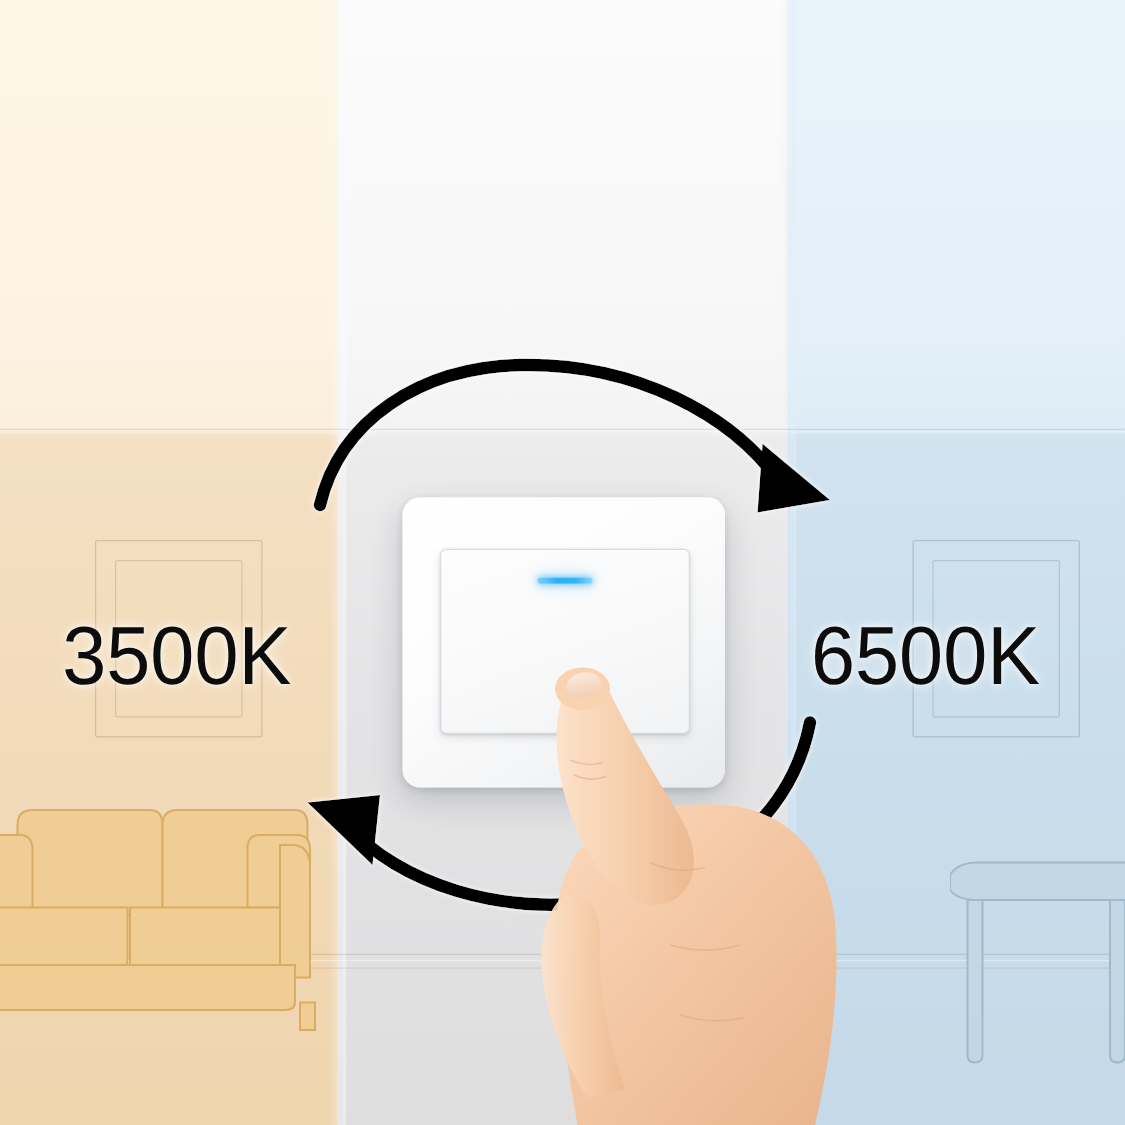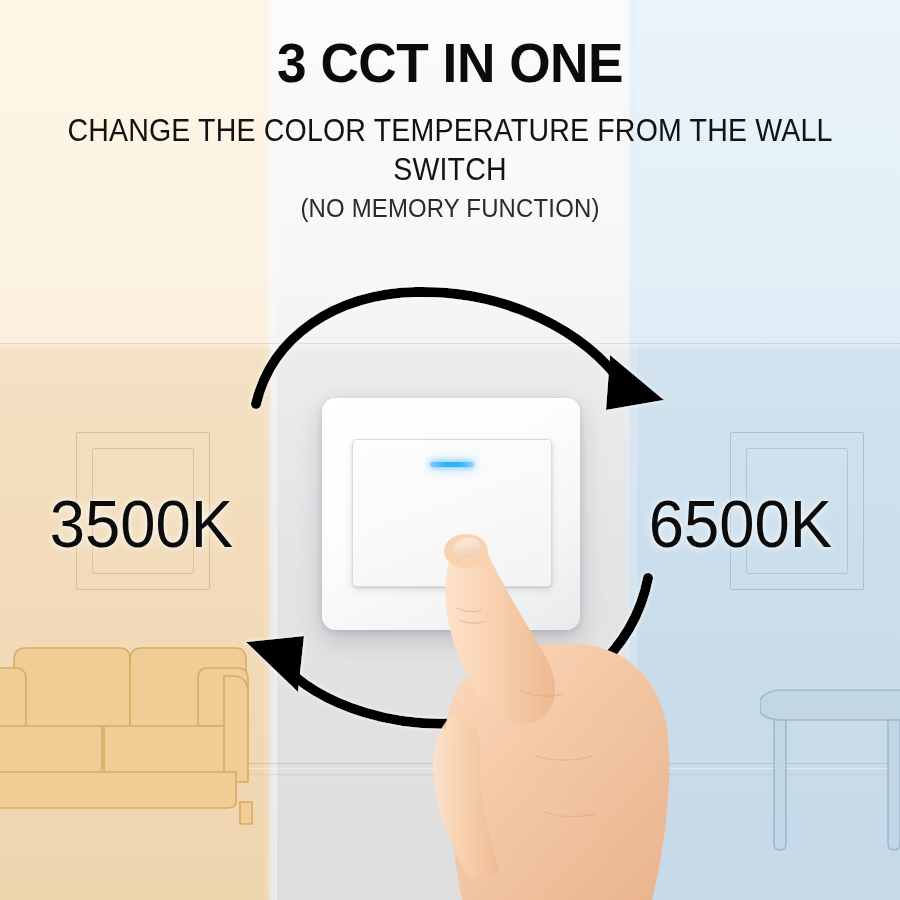--- a/index.html
+++ b/index.html
@@ -144,25 +144,20 @@
   </svg>
 
   <svg class="art" width="160" height="190" style="left:760px;top:680px;" viewBox="0 0 160 190" fill="none">
     <g stroke="#9bb6c9" stroke-width="1.6" fill="#c2d6e5" opacity=".9">
       <path d="M0 20 q6 -10 22 -10 h118 q16 0 22 10 v12 q-6 8 -22 8 h-118 q-16 0 -22 -8 z"></path>
       <path d="M14 40 h12 v124 q0 6 -6 6 t-6 -6 z"></path>
       <path d="M128 40 h12 v124 q0 6 -6 6 t-6 -6 z"></path>
     </g>
   </svg>
 
-  <div class="head-wrap">
-    <h1 id="title">3 CCT IN ONE</h1>
-    <p id="subtitle">CHANGE THE COLOR TEMPERATURE FROM THE WALL SWITCH</p>
-    <p id="note">(NO MEMORY FUNCTION)</p>
-  </div>
 
   <div class="kelvin" id="kelvin-left">3500K</div>
   <div class="kelvin" id="kelvin-right">6500K</div>
 
   <div id="switch">
     <div id="switch-rocker">
       <div id="led"></div>
     </div>
   </div>
 

